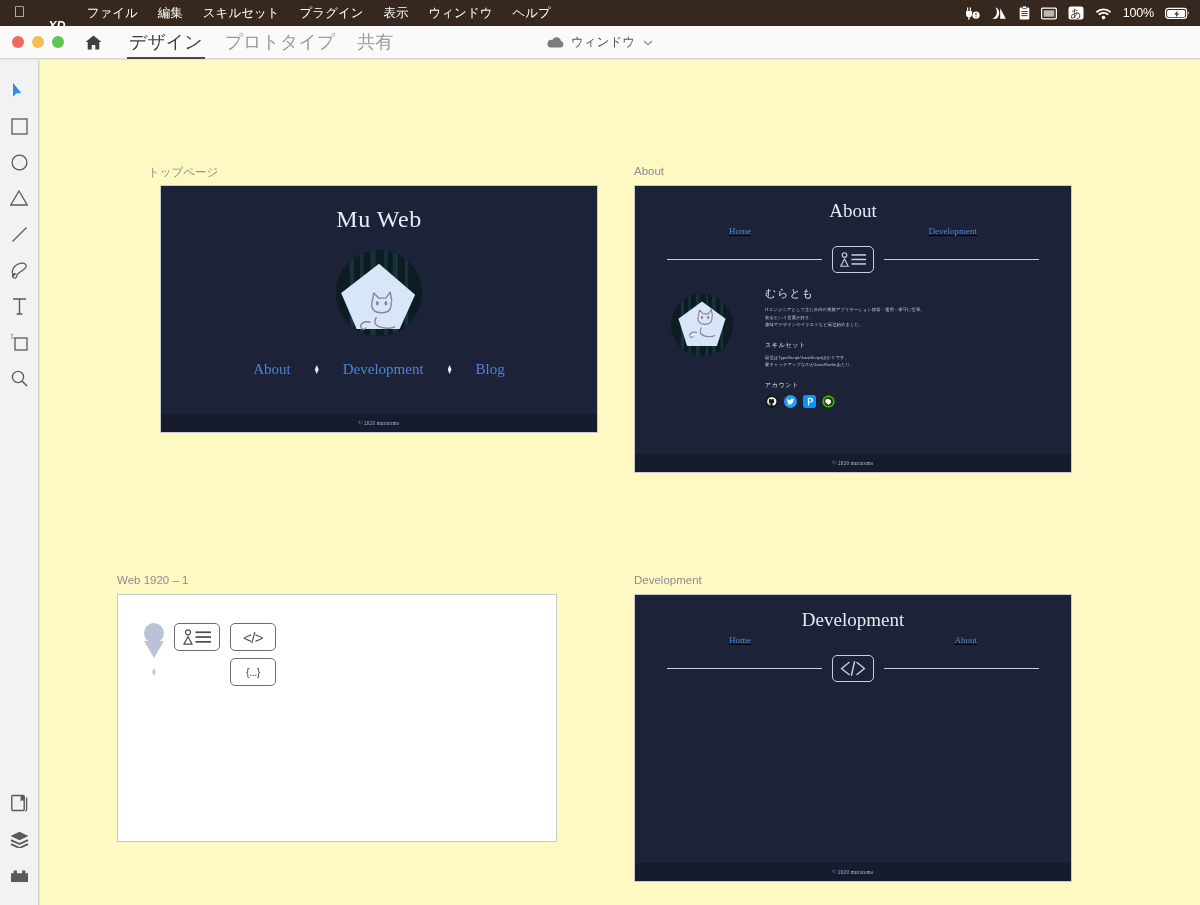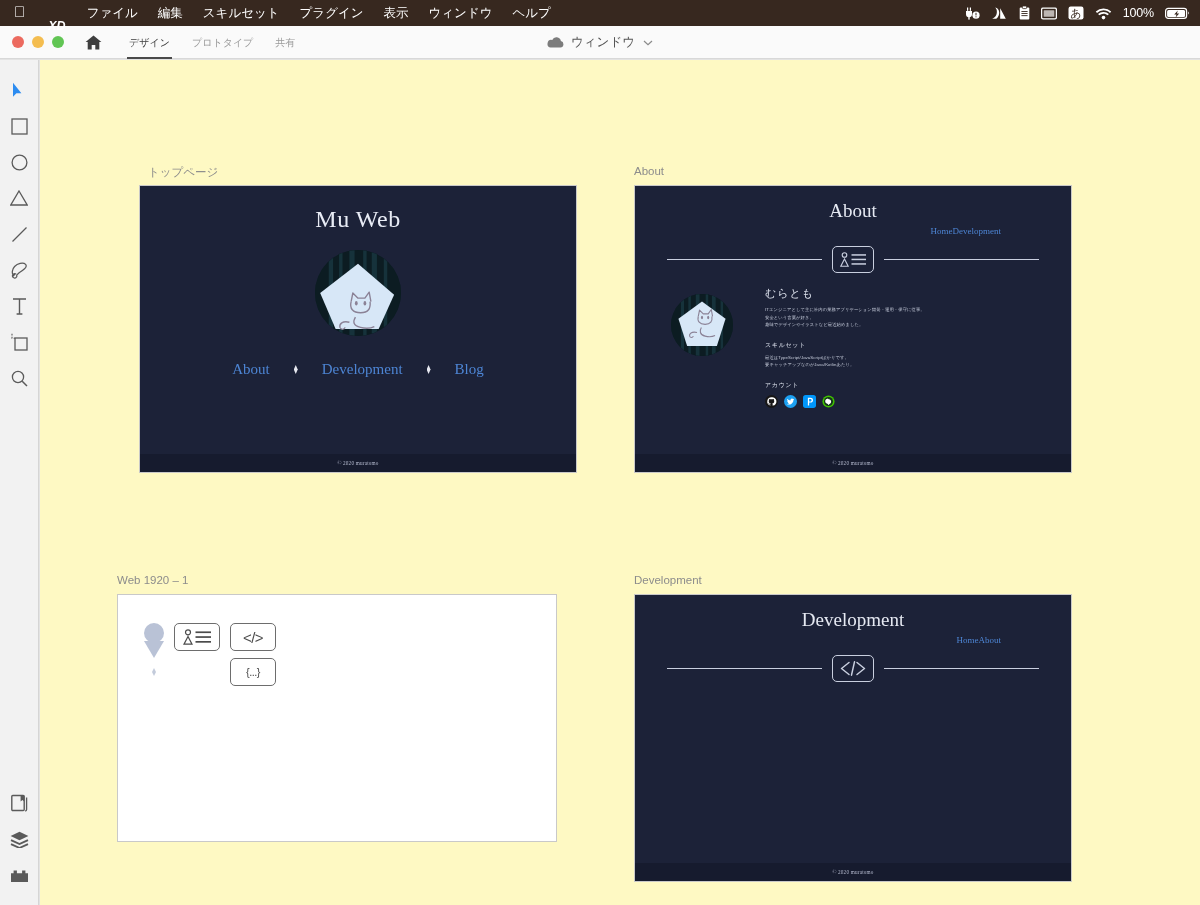--- a/index.html
+++ b/index.html
@@ -57,21 +57,21 @@
   .dot.red { background: #ec6a5f; }
   .dot.yellow { background: #f4bd50; }
   .dot.green { background: #61c554; }
   .home-btn {
     margin-left: 18px; display: flex; align-items: center; justify-content: center;
     width: 22px; height: 22px;
   }
   .tabs { display: flex; align-items: center; margin-left: 14px; height: 33px; }
   .tab {
     position: relative; height: 33px; line-height: 33px;
-    padding: 0 11px; font-size: 10px; color: #9b9b9b; white-space: nowrap;
+    padding: 0 11px; font-size: 18px; color: #9b9b9b; white-space: nowrap;
   }
   .tab.active { color: #3c3c3c; }
   .tab.active::after {
     content: ""; position: absolute; left: 9px; right: 9px; bottom: 0;
     height: 2px; background: #4a4a4a;
   }
   .doc-name {
     position: absolute; left: 0; right: 0; top: 0; height: 33px;
     display: flex; align-items: center; justify-content: center;
     gap: 7px; pointer-events: none;
@@ -126,21 +126,21 @@
     font-family: "Liberation Serif", serif;
   }
   .site-footer {
     position: absolute; left: 0; right: 0; bottom: 0;
     height: 18px; background: #161b2e;
     display: flex; align-items: center; justify-content: center;
   }
   .copy { font-size: 5.2px; color: #b8bed2; letter-spacing: .2px; }
 
   
-  #ab-top { left: 99px; top: 125px; width: 438px; height: 288px; }
+  #ab-top { left: 120px; top: 125px; width: 438px; height: 248px; }
   .top-title {
     position: absolute; top: 20px; left: 0; right: 0;
     text-align: center; font-size: 24px; color: #e8ecf5;
     font-family: "Liberation Serif", serif; letter-spacing: .5px;
   }
   .avatar {
     position: absolute; border-radius: 50%; overflow: hidden;
     background: #0e2026;
   }
   #top-avatar { top: 64px; left: 50%; margin-left: -43px; width: 86px; height: 86px; }
@@ -159,22 +159,23 @@
   }
 
   
   #ab-about { left: 594px; top: 125px; width: 438px; height: 288px; }
   .page-title {
     position: absolute; top: 14px; left: 0; right: 0; text-align: center;
     font-size: 19px; color: #e5e9f2; font-family: "Liberation Serif", serif;
   }
   .page-nav {
     position: absolute; top: 40px; left: 0; right: 0;
-    display: flex; justify-content: flex-end;
-    padding: 0 70px;
+    display: flex; justify-content: space-between;
+    padding: 0 94px;
+    text-decoration: underline;
   }
   .page-nav .navlink { font-size: 9px; color: #4d85d4; }
   .divider-row {
     position: absolute; top: 58px; left: 0; right: 0; height: 30px;
     display: flex; align-items: center; justify-content: center; gap: 10px;
     padding: 0 32px;
   }
   .dline { flex: 1; height: 1px; background: #c9cfdf; }
   .badge {
     width: 42px; height: 27px; border: 1.4px solid #c9cfdf; border-radius: 5px;

